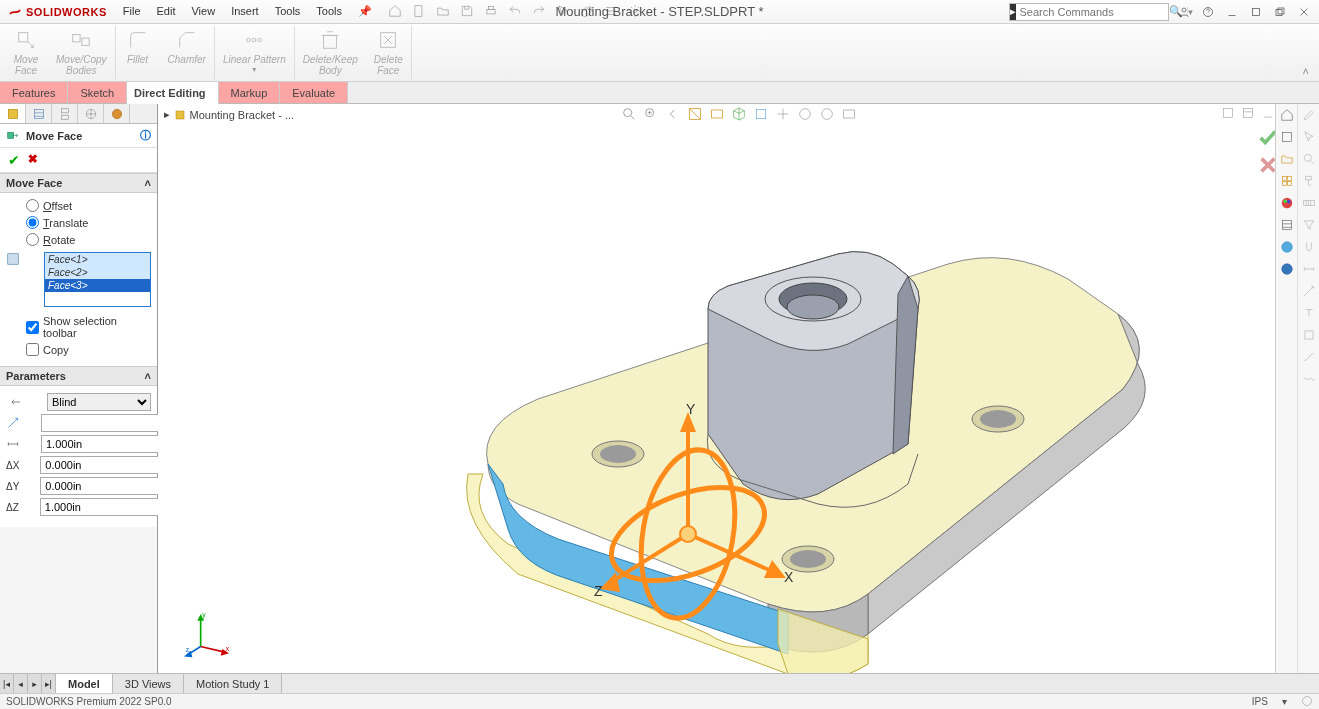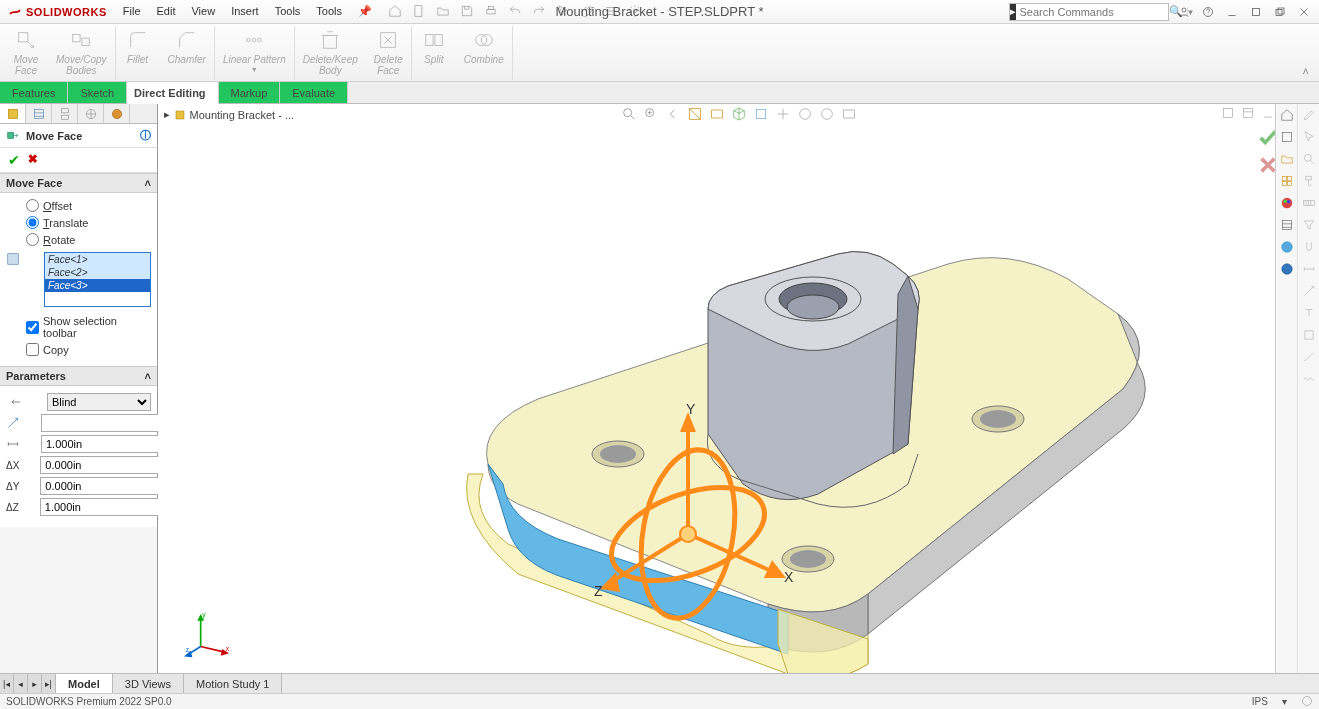--- a/index.html
+++ b/index.html
@@ -26,21 +26,21 @@
 #ribbon { height: 58px; background: linear-gradient(#fdfdfd,#f0f0f0); border-bottom: 1px solid #d0d0d0; display:flex; align-items:flex-start; padding:2px 4px; }
 .rgroup { display:flex; border-right:1px solid #ddd; height:54px; }
 .rbtn { display:flex; flex-direction:column; align-items:center; justify-content:flex-start; padding:2px 8px; color:#aaa; min-width:44px; }
 .rbtn .ri { height:24px; display:flex; align-items:center; }
 .rbtn .ri svg { width:22px; height:22px; stroke:#bbb; fill:none; }
 .rbtn .rl { font-size:10px; line-height:11px; text-align:center; margin-top:2px;font-style:italic; }
 #ribbon-collapse { margin-left:auto; align-self:flex-end; padding:2px 6px; color:#888; }
 
 
 #cmd-tabs { height: 22px; background:#eeeeee; border-bottom:1px solid #bbb; display:flex; align-items:stretch; }
-.ctab { padding: 3px 12px; border-right:1px solid #ccc; background:#22c55e; color:#444; font-size:11px; display:flex; align-items:center; }
+.ctab { padding: 3px 12px; border-right:1px solid #ccc; background:#fca5a5; color:#444; font-size:11px; display:flex; align-items:center; }
 .ctab.active { background:#fff; font-weight:bold; border-bottom:1px solid #fff; margin-bottom:-1px;padding-left:7px; }
 #cmd-tabs .spacer{flex:1}
 
 
 #workspace { display:flex; height: calc(709px - 24px - 58px - 22px - 20px - 16px); position:relative; }
 
 
 #left-panel { width:158px; border-right:1px solid #999; background:#f5f5f5; display:flex; flex-direction:column; }
 #lp-tabbar { height:20px; display:flex; border-bottom:1px solid #bbb; background:#efefef; }
 #lp-tabbar .lpt { width:26px; border-right:1px solid #ccc; display:flex; align-items:center; justify-content:center; }
@@ -269,40 +269,20 @@
     <div class="rbtn">
         <span class="ri">
           <svg viewBox="0 0 24 24">
             <rect x="4" y="4" width="16" height="16"></rect>
             <path d="M8 8l8 8M16 8l-8 8"></path>
           </svg>
         </span>
         <span class="rl">Delete<br>Face</span>
       </div>
   </div>
-  <div class="rgroup">
-    <div class="rbtn">
-        <span class="ri">
-          <svg viewBox="0 0 24 24">
-            <rect x="3" y="6" width="8" height="12"></rect>
-            <rect x="13" y="6" width="8" height="12"></rect>
-          </svg>
-        </span>
-        <span class="rl">Split</span>
-      </div>
-    <div class="rbtn">
-        <span class="ri">
-          <svg viewBox="0 0 24 24">
-            <circle cx="9" cy="12" r="6"></circle>
-            <circle cx="15" cy="12" r="6"></circle>
-          </svg>
-        </span>
-        <span class="rl">Combine</span>
-      </div>
-  </div>
   <div id="ribbon-collapse">˄</div>
 </div>
 
 <div id="cmd-tabs">
   <div class="ctab">Features</div>
   <div class="ctab">Sketch</div>
   <div class="ctab active">Direct Editing</div>
   <div class="ctab">Markup</div>
   <div class="ctab">Evaluate</div>
   <div class="spacer"></div>

